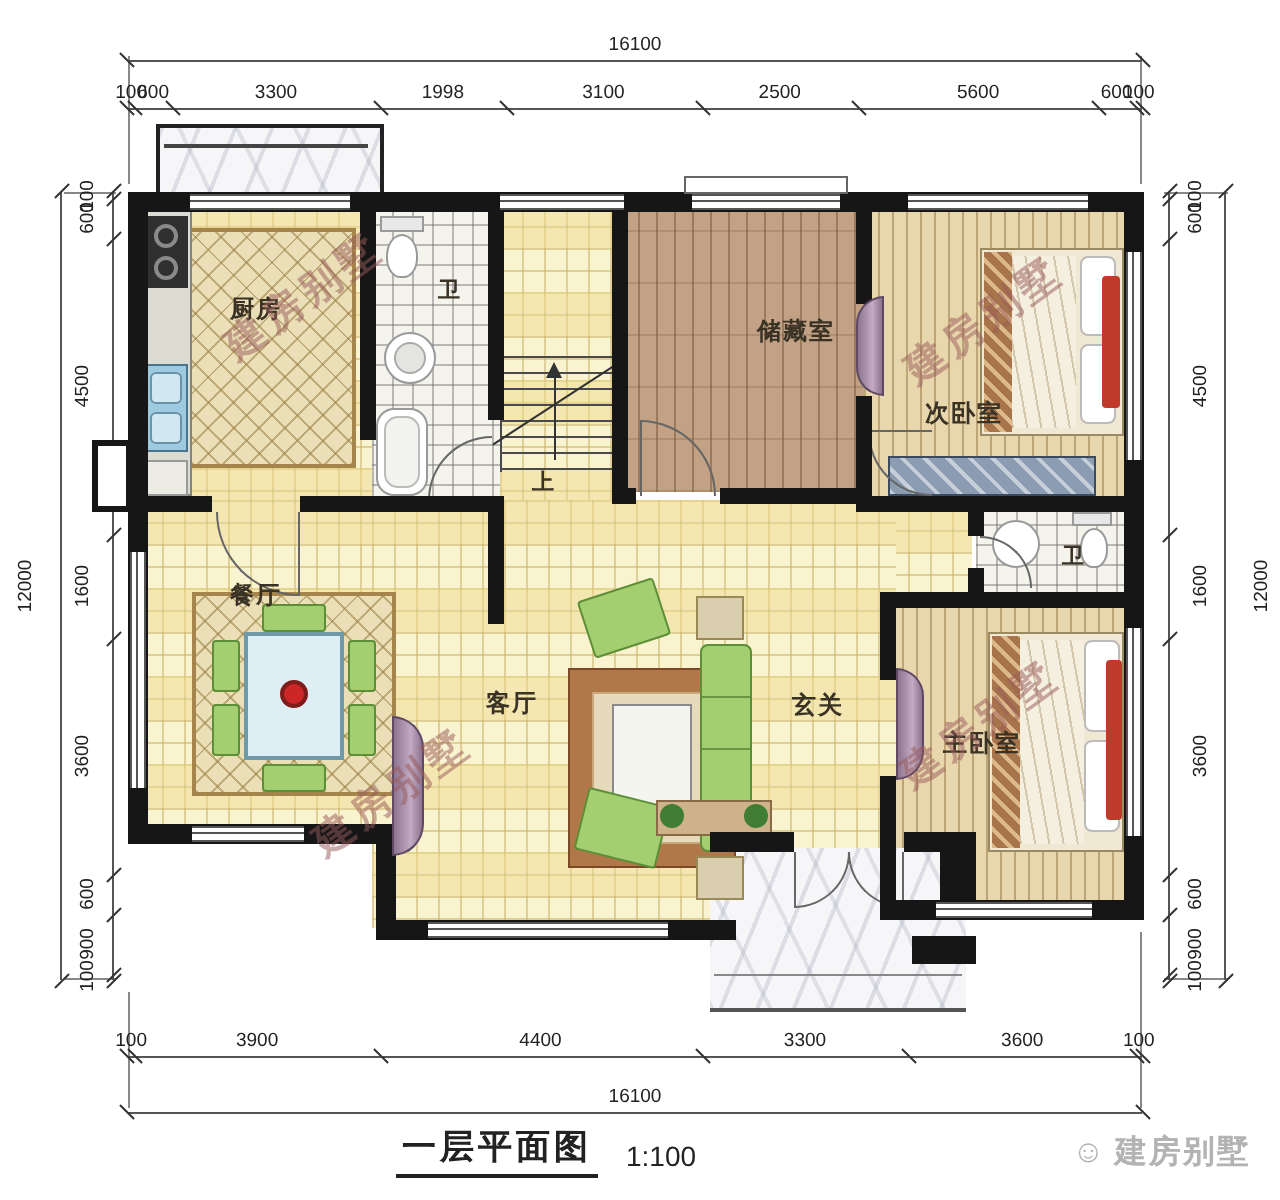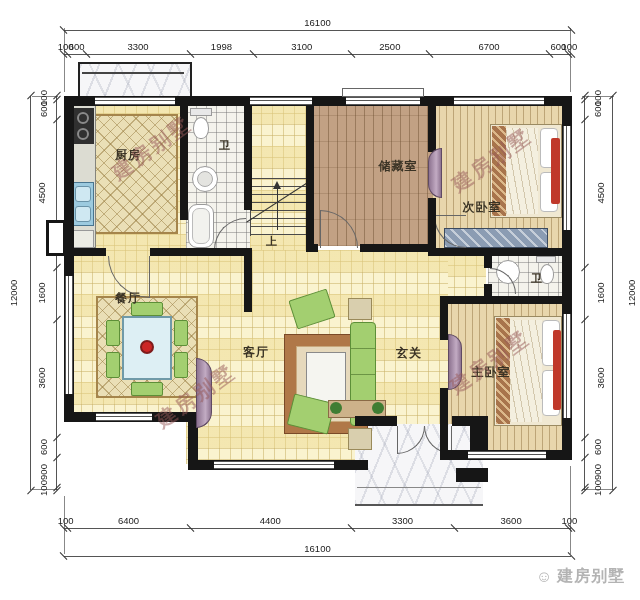--- a/index.html
+++ b/index.html
@@ -89,35 +89,35 @@
       <div class="seg" style="flex-basis: 12.4224%;">
         <span class="lbl">1998</span>
       </div>
       <div class="seg" style="flex-basis: 19.2547%;">
         <span class="lbl">3100</span>
       </div>
       <div class="seg" style="flex-basis: 15.528%; text-align: center;">
         <span class="lbl">2500</span>
       </div>
       <div class="seg" style="flex-basis: 23.6025%;">
-        <span class="lbl">6700</span>
+        <span class="lbl">5600</span>
       </div>
       <div class="seg" style="flex-basis: 3.72671%;">
         <span class="lbl">600</span>
       </div>
       <div class="seg" style="flex-basis: 0.621118%;">
         <span class="lbl">100</span>
       </div>
     </div>
   <div class="dh" style="left:64px;top:514px;width:507px;height:14px">
       <div class="seg" style="flex-basis: 0.621118%;">
         <span class="lbl">100</span>
       </div>
       <div class="seg" style="flex-basis: 24.2236%;">
-        <span class="lbl">6400</span>
+        <span class="lbl">3900</span>
       </div>
       <div class="seg" style="flex-basis: 31.677%;">
         <span class="lbl">4400</span>
       </div>
       <div class="seg" style="flex-basis: 20.4969%;">
         <span class="lbl">3300</span>
       </div>
       <div class="seg" style="flex-basis: 22.3602%;">
         <span class="lbl">3600</span>
       </div>
@@ -311,20 +311,24 @@
   <div class="rlabel" style="left:128px;top:298px">餐厅</div>
   <div class="rlabel" style="left:256px;top:352px">客厅</div>
   <div class="rlabel" style="left:409px;top:353px">玄关</div>
   <div class="rlabel" style="left:272px;top:241px;font-size:11px">上</div>
 
   <div class="wm" style="left:152px;top:148px">建房别墅</div>
   <div class="wm" style="left:492px;top:160px">建房别墅</div>
   <div class="wm" style="left:196px;top:396px">建房别墅</div>
   <div class="wm" style="left:490px;top:362px">建房别墅</div>
 
+  <div class="title">
+    <span class="t">一层平面图</span>
+    <span class="s">1:100</span>
+  </div>
   <div class="logo">
     <span class="ic">☺</span>
     <span class="nm">建房别墅</span>
   </div>
 
 <div class="wall" style="left: 64px; top: 96px; width: 507px; height: 10px;"></div>
     <div class="wall" style="left: 64px; top: 96px; width: 10px; height: 326px;"></div>
     <div class="wall" style="left: 562px; top: 96px; width: 10px; height: 364px;"></div>
     <div class="wall" style="left: 64px; top: 412px; width: 134px; height: 10px;"></div>
     <div class="wall" style="left: 188px; top: 412px; width: 10px; height: 58px;"></div>

